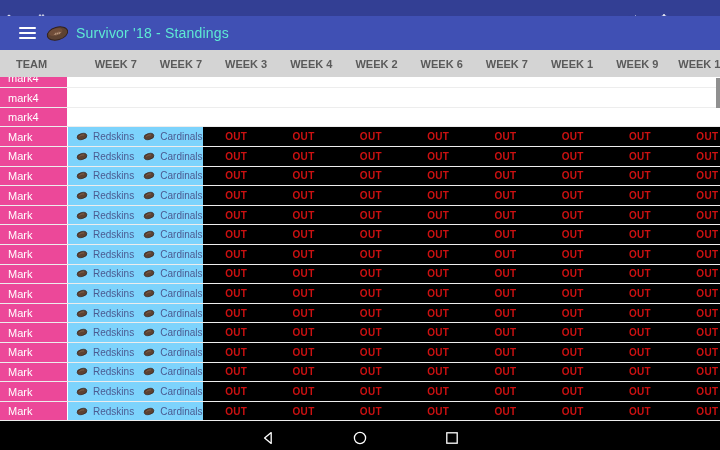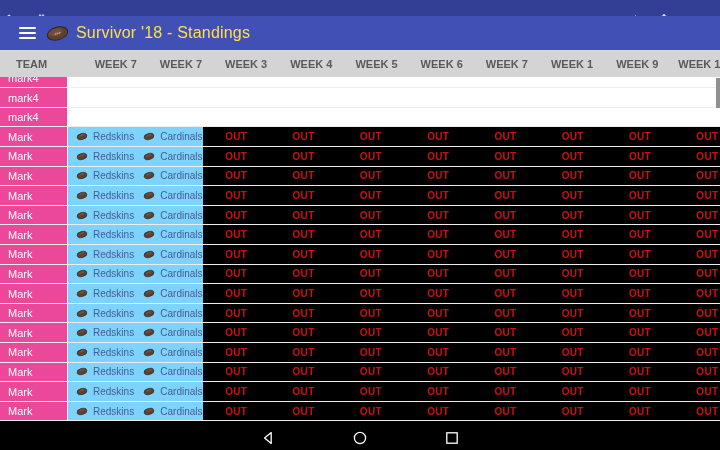--- a/index.html
+++ b/index.html
@@ -18,21 +18,21 @@
   .sb-time{color:#fff;font-size:9px;font-weight:bold;letter-spacing:.2px;}
   
   .app-bar{
     position:absolute;top:16px;left:0;width:720px;height:34px;
     background:#4050b4;display:flex;align-items:center;
   }
   .hamburger{width:17px;height:12px;margin-left:19px;display:flex;
     flex-direction:column;justify-content:space-between;cursor:pointer;}
   .hamburger span{display:block;height:2px;background:#fff;border-radius:1px;}
   .logo-fb{width:25px;height:19px;margin-left:9px;}
-  .app-title{color:#fde047;font-size:16px;margin-left:6px;letter-spacing:.2px;}
+  .app-title{color:#5eead4;font-size:14px;margin-left:6px;letter-spacing:.2px;}
   
   .header-row{
     position:absolute;top:50px;left:0;width:720px;height:27px;
     background:#d4d4d4;display:flex;align-items:center;z-index:3;gap:36px;
   }
   .team-h{width:68px;padding-left:16px;box-sizing:border-box;
     font-size:11px;font-weight:bold;color:#5a5a5a;}
   .week-h{width:65.2px;text-align:center;font-size:11px;font-weight:bold;
     color:#5a5a5a;flex-shrink:0;}
   
@@ -110,21 +110,21 @@
     <span class="app-title">Survivor '18 - Standings</span>
   </div>
 
   <div class="header-row">
     <div class="team-h">TEAM</div>
     <div style="display:flex;">
         <div class="week-h">WEEK 7</div>
         <div class="week-h">WEEK 7</div>
         <div class="week-h">WEEK 3</div>
         <div class="week-h">WEEK 4</div>
-        <div class="week-h">WEEK 5</div>
+        <div class="week-h">WEEK 2</div>
         <div class="week-h">WEEK 6</div>
         <div class="week-h">WEEK 7</div>
         <div class="week-h">WEEK 1</div>
         <div class="week-h">WEEK 9</div>
         <div class="week-h">WEEK 10</div>
       </div>
   </div>
 
   <div class="rows-viewport">
     <div class="rows">

